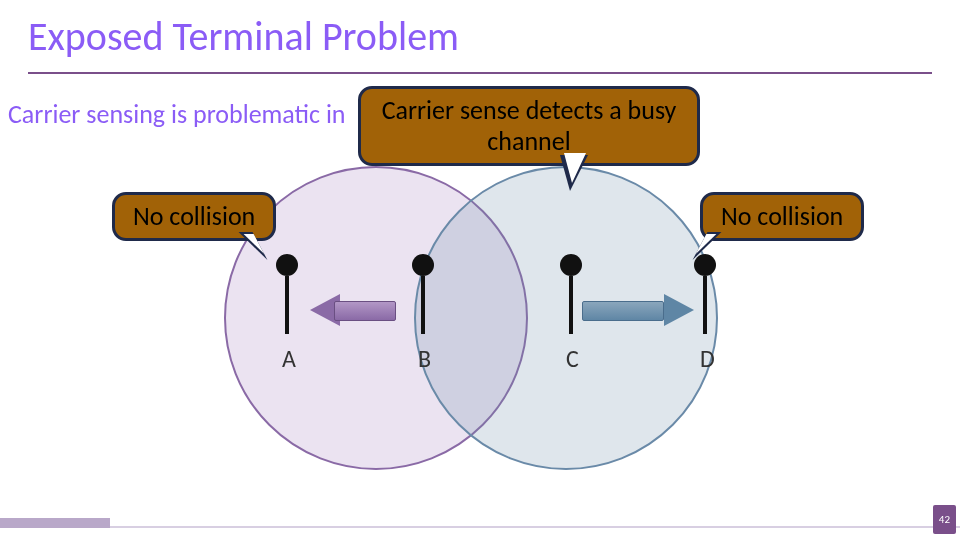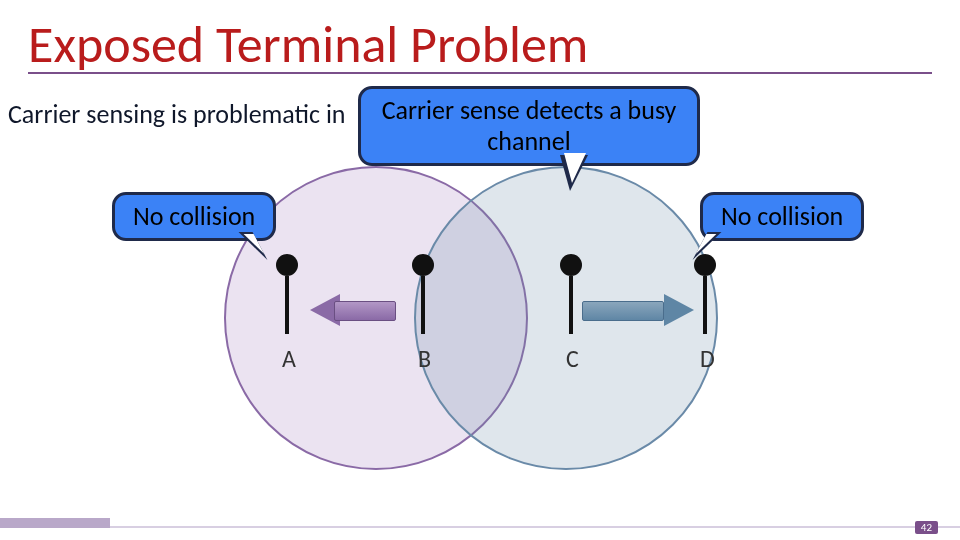--- a/index.html
+++ b/index.html
@@ -1,20 +1,20 @@
 <!DOCTYPE html>
 <html><head>
 <meta charset="utf-8">
 <style>
   html,body{margin:0;padding:0;width:960px;height:540px;font-family:"Segoe UI",Calibri,Arial,sans-serif;background:#fff;color:#333;overflow:hidden}
   .slide{position:relative;width:960px;height:540px}
-  .title{position:absolute;left:28px;top:12px;font-size:52px;font-weight:400;color:#b91c1c}
+  .title{position:absolute;left:28px;top:12px;font-size:40px;font-weight:400;color:#8b5cf6}
   .title-rule{position:absolute;left:28px;top:72px;width:904px;height:0;border-top:2px solid #7a4f8a}
-  .subtitle{position:absolute;left:8px;top:98px;font-size:26px;color:#0f172a}
-  .callout{position:absolute;background:#3b82f6;border:3px solid #1f2a4a;border-radius:14px;padding:6px 18px;font-size:26px;text-align:center;line-height:1.2;color:#000}
+  .subtitle{position:absolute;left:8px;top:98px;font-size:26px;color:#8b5cf6}
+  .callout{position:absolute;background:#a16207;border:3px solid #1f2a4a;border-radius:14px;padding:6px 18px;font-size:26px;text-align:center;line-height:1.2;color:#000}
   .callout-top{left:358px;top:86px;width:300px}
   .callout-left{left:112px;top:192px}
   .callout-right{left:700px;top:192px}
   .tail{position:absolute;width:0;height:0}
   .tail-top{left:560px;top:155px;border-left:10px solid transparent;border-right:18px solid transparent;border-top:36px solid #1f2a4a}
   .tail-top::after{content:"";position:absolute;left:-6px;top:-38px;border-left:8px solid transparent;border-right:14px solid transparent;border-top:30px solid #fff}
   .tail-left{left:246px;top:232px;border-left:14px solid transparent;border-right:0 solid transparent;border-top:28px solid #1f2a4a;transform:skewX(28deg)}
   .tail-left::after{content:"";position:absolute;left:-10px;top:-26px;border-left:10px solid transparent;border-right:0 solid transparent;border-top:20px solid #fff;transform:skewX(0deg)}
   .tail-right{left:700px;top:232px;border-right:14px solid transparent;border-left:0 solid transparent;border-top:28px solid #1f2a4a;transform:skewX(-28deg)}
   .tail-right::after{content:"";position:absolute;left:0;top:-26px;border-right:10px solid transparent;border-left:0 solid transparent;border-top:20px solid #fff}
@@ -34,21 +34,21 @@
   .arr-blue{left:582px;width:112px}
   .arr-body{position:absolute;top:7px;height:18px;border-radius:2px}
   .arr-purple .arr-body{right:0;width:60px;background:linear-gradient(#b297c6,#8a6aa6);border:1px solid #6a4f82}
   .arr-purple .arr-head{position:absolute;left:0;top:0;width:0;height:0;border-top:16px solid transparent;border-bottom:16px solid transparent;border-right:30px solid #8a6aa6}
   .arr-blue .arr-body{left:0;width:80px;background:linear-gradient(#8aa6bc,#5f86a5);border:1px solid #4a6d8c}
   .arr-blue .arr-head{position:absolute;right:0;top:0;width:0;height:0;border-top:16px solid transparent;border-bottom:16px solid transparent;border-left:30px solid #5f86a5}
   .bullet-row{position:absolute;left:140px;top:474px;font-size:26px;color:#333}
   .bullet-box{display:inline-block;width:13px;height:13px;border:2px solid #555;margin-right:12px;vertical-align:1px}
   .footer-bar{position:absolute;left:0;bottom:12px;height:10px;width:110px;background:#b9a8c9}
   .footer-line{position:absolute;left:0;bottom:12px;height:2px;width:960px;background:#d8cfe2}
-  .pagenum{position:absolute;right:22px;bottom:6px;background:#7a4f8a;color:#fff;font-size:11px;padding:0 6px;border-radius:2px}
+  .pagenum{position:absolute;right:4px;bottom:6px;background:#7a4f8a;color:#fff;font-size:11px;padding:8px 6px;border-radius:2px}
 </style>
 </head>
 <body>
 
 <div class="slide">
   <div class="title">Exposed Terminal Problem</div>
   <div class="title-rule"></div>
   <div class="subtitle">Carrier sensing is problematic in</div>
 
   <div class="circle circ-b"></div>

